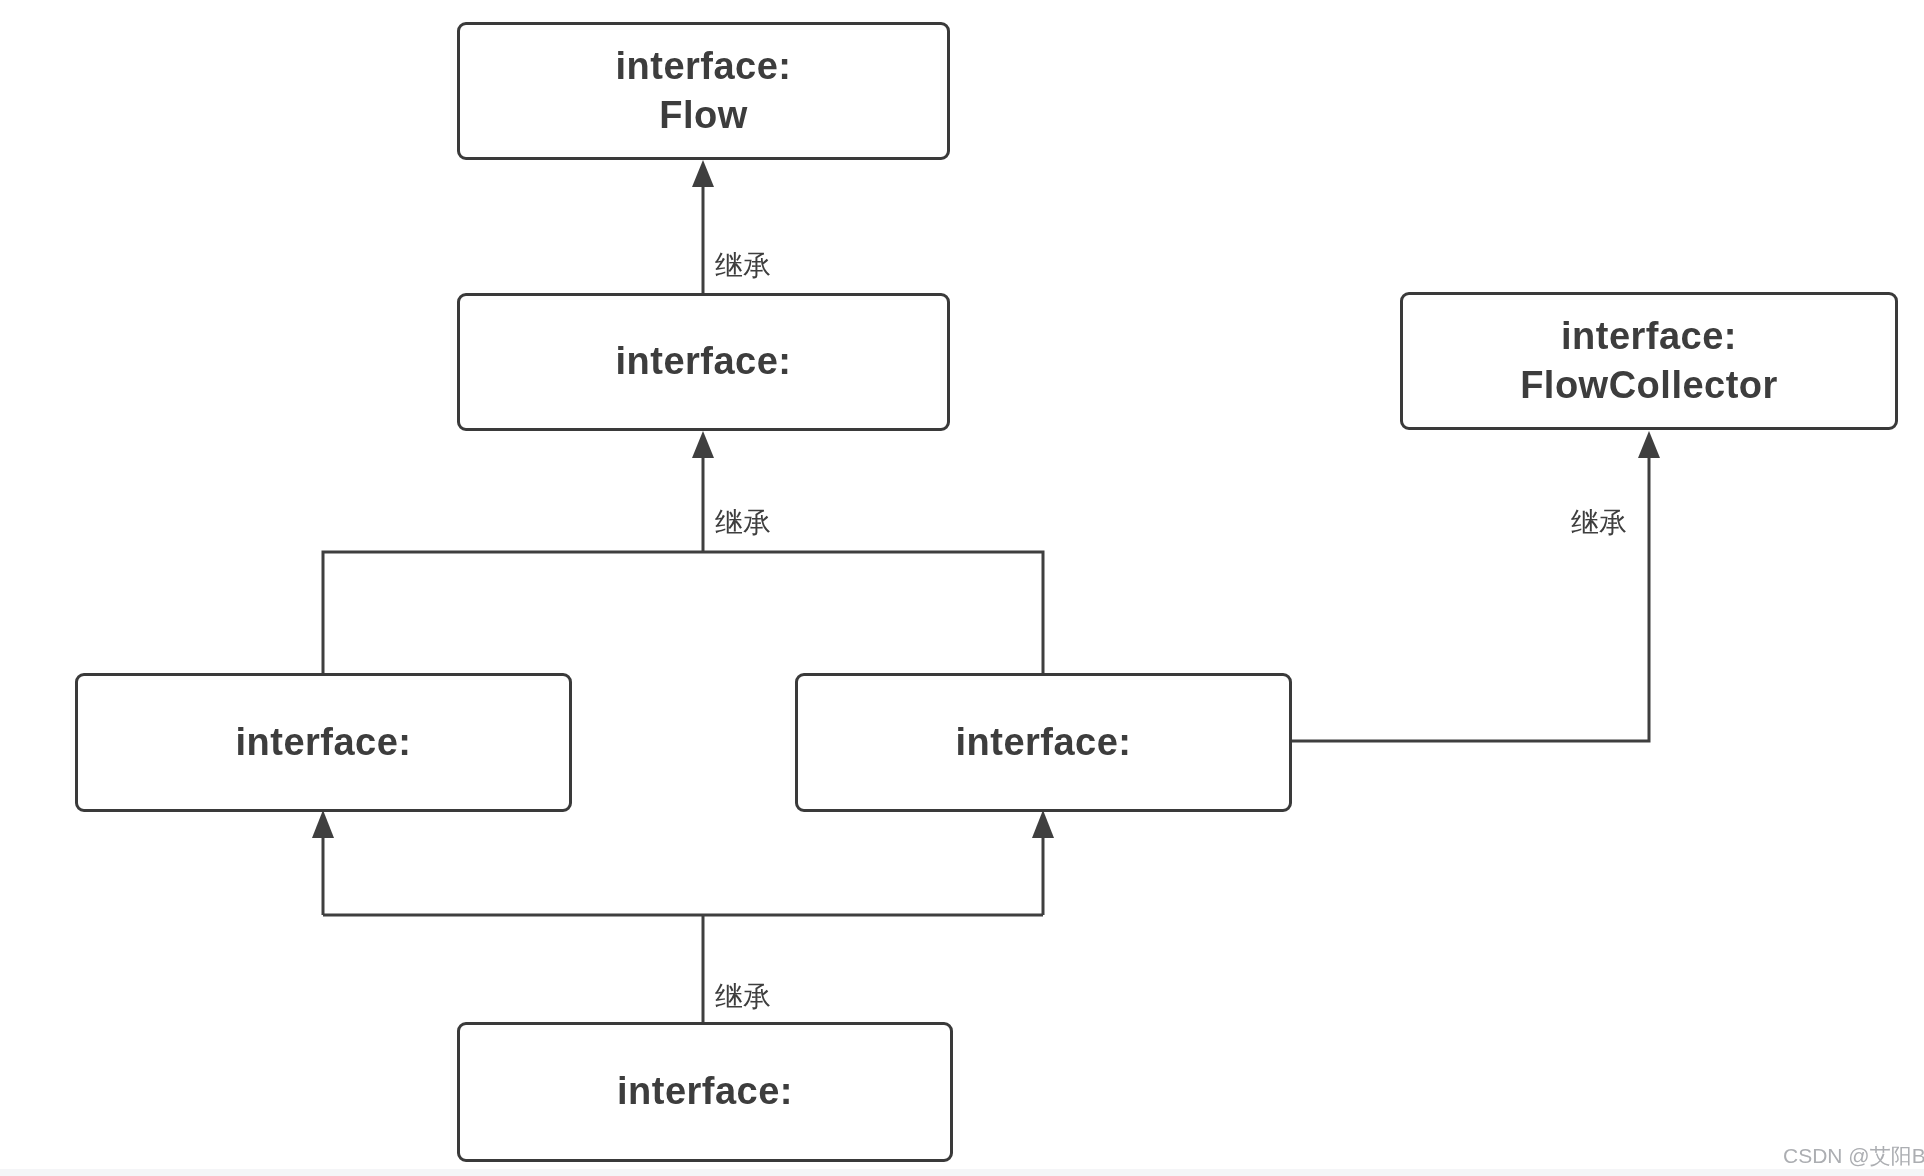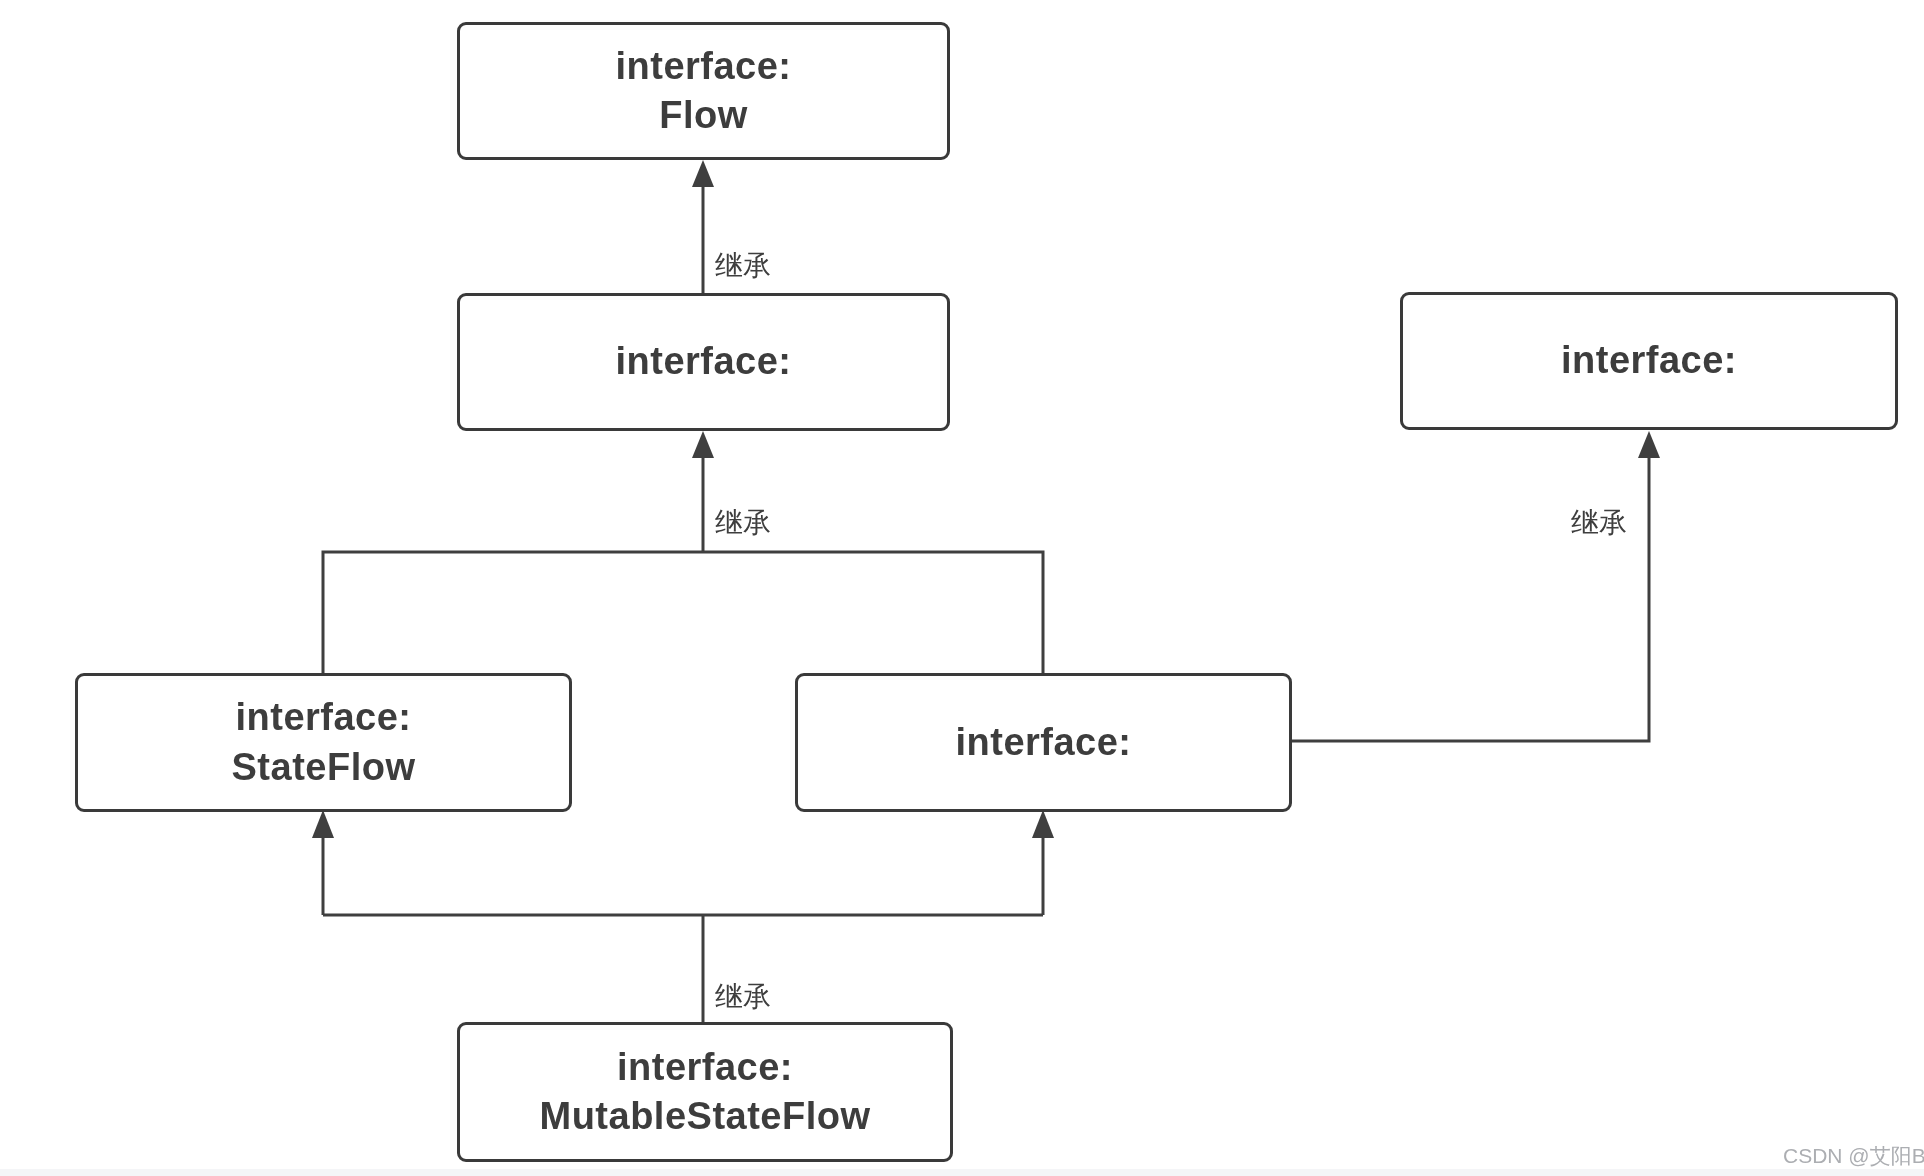--- a/index.html
+++ b/index.html
@@ -99,34 +99,33 @@
     <div>interface:</div>
     <div>Flow</div>
   </div>
 
   <div class="node node-sharedflow">
     <div>interface:</div>
   </div>
 
   <div class="node node-flowcollector">
     <div>interface:</div>
+    <div>FlowCollector</div>
   </div>
 
   <div class="node node-stateflow">
     <div>interface:</div>
-    <div>StateFlow</div>
   </div>
 
   <div class="node node-mutablesharedflow">
     <div>interface:</div>
   </div>
 
   <div class="node node-mutablestateflow">
     <div>interface:</div>
-    <div>MutableStateFlow</div>
   </div>
 
   <div class="edge-label edge-label-a">继承</div>
   <div class="edge-label edge-label-b">继承</div>
   <div class="edge-label edge-label-c">继承</div>
   <div class="edge-label edge-label-d">继承</div>
 
   <div class="watermark">CSDN @艾阳Blog</div>
   <div class="bottom-strip"></div>
 

